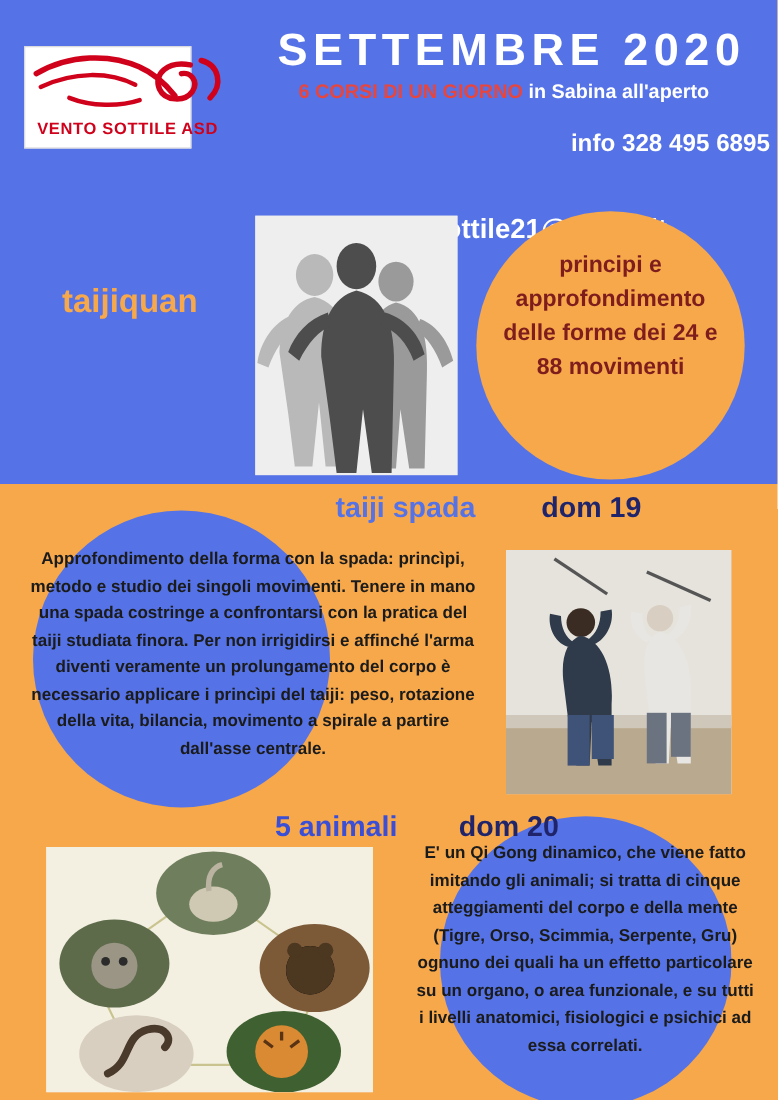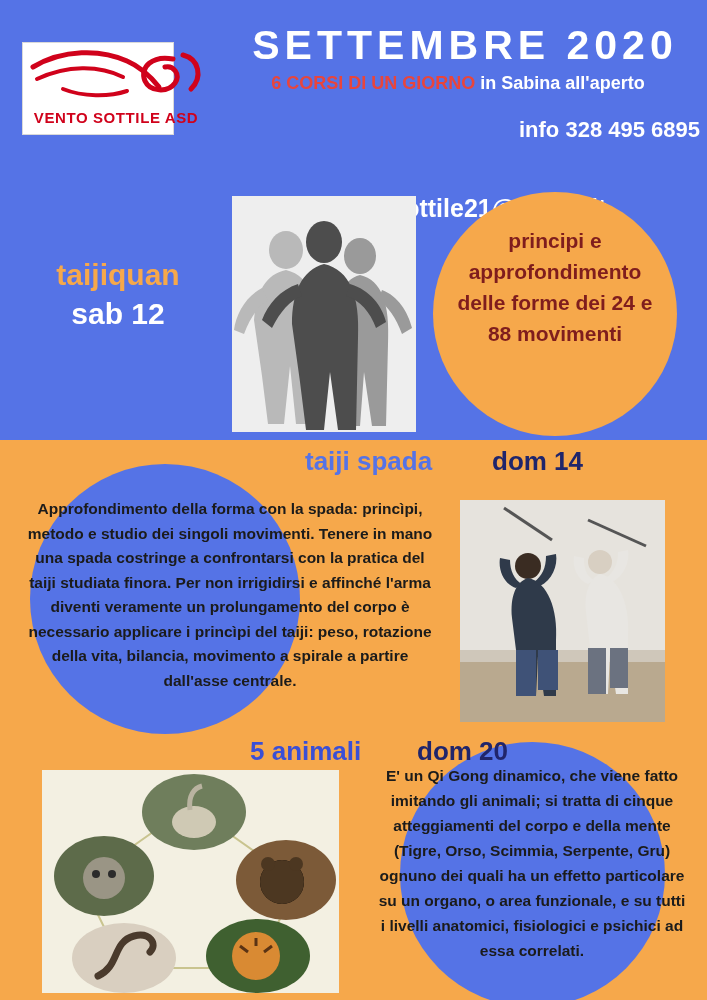--- a/index.html
+++ b/index.html
@@ -260,28 +260,27 @@
       <g fill="#4d4d4d">
         <ellipse cx="92" cy="46" rx="18" ry="21"></ellipse>
         <path d="M92 68 C70 74, 60 96, 60 128 L68 186 L74 234 L92 234 L98 176 L106 234 L124 234 L126 142 C128 100, 118 74, 92 68 Z"></path>
         <path d="M66 88 C48 94, 36 108, 30 124 L40 132 C48 116, 58 104, 70 100 Z"></path>
         <path d="M118 88 C138 94, 150 110, 154 126 L144 132 C138 116, 128 104, 114 100 Z"></path>
       </g>
     </svg>
   </div>
 
   <div class="word-taijiquan">taijiquan</div>
-  <div class="word-sab12">sab 12</div>
 
   <div class="circle-orange"></div>
   <div class="circle-orange-text">principi e approfondimento delle forme dei 24 e 88 movimenti</div>
 
   <div class="circle-blue-spada"></div>
   <div class="spada-title-blue">taiji spada</div>
-  <div class="spada-title-dark">dom 14</div>
+  <div class="spada-title-dark">dom 19</div>
   <div class="spada-text">Approfondimento della forma con la spada: princìpi, metodo e studio dei singoli movimenti. Tenere in mano una spada costringe a confrontarsi con la pratica del taiji studiata finora. Per non irrigidirsi e affinché l'arma diventi veramente un prolungamento del corpo è necessario applicare i princìpi del taiji: peso, rotazione della vita, bilancia, movimento a spirale a partire dall'asse centrale.</div>
 
   <div class="photo-spada">
     <svg viewBox="0 0 205 222" width="205" height="222">
       <rect x="0" y="0" width="205" height="160" fill="#e6e3dd"></rect>
       <rect x="0" y="160" width="205" height="62" fill="#b9a98f"></rect>
       <rect x="0" y="150" width="205" height="12" fill="#cfc7ba"></rect>
 
       <line x1="44" y1="8" x2="92" y2="40" stroke="#555555" stroke-width="3"></line>
       <line x1="128" y1="20" x2="186" y2="46" stroke="#555555" stroke-width="3"></line>

